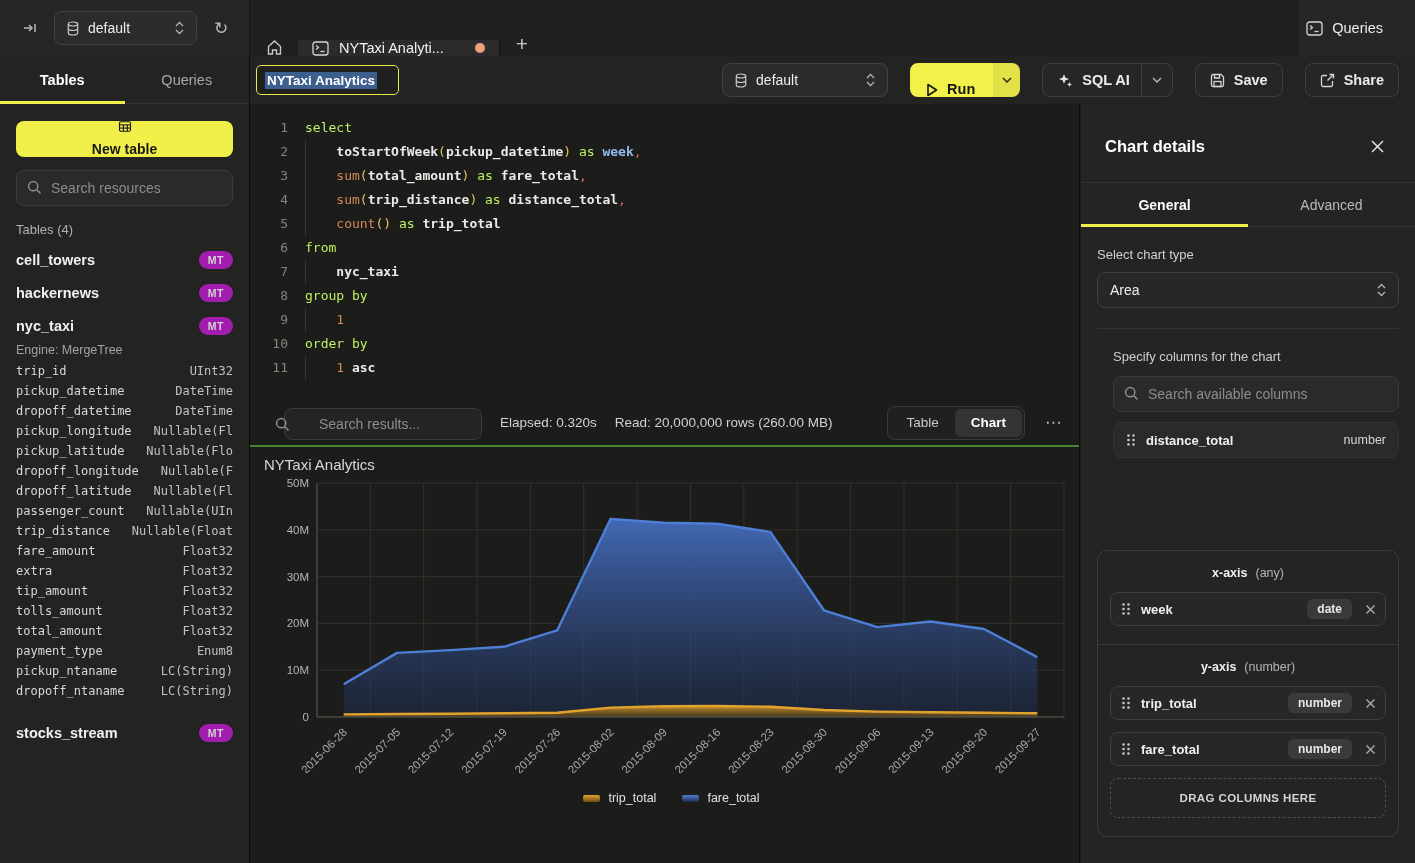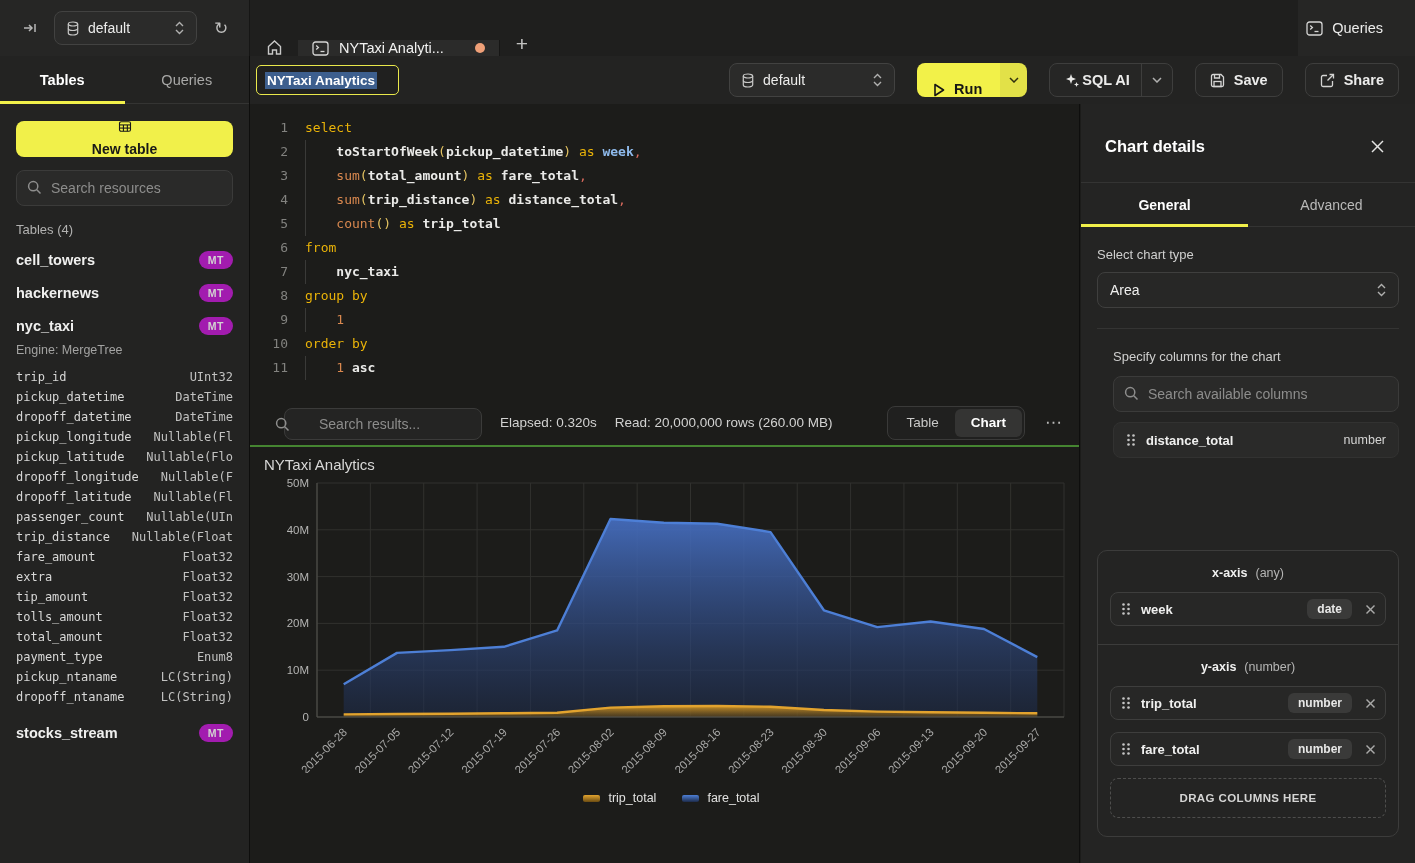--- a/index.html
+++ b/index.html
@@ -32,21 +32,21 @@
   .new-table-btn { width:100%; height:36px; background:#f1f04a; border:none; border-radius:8px; display:flex; align-items:center; justify-content:center; gap:9px; color:#191918; font-size:14px; font-weight:bold; cursor:pointer;flex-direction:column; }
   .search-input { position:relative; margin-top:13px; }
   .search-input input { width:100%; height:36px; background:#2a2a29; border:1px solid #3b3b3a; border-radius:8px; color:#ececeb; font-size:14px; padding:0 10px 0 34px; outline:none; }
   .search-input input::placeholder { color:#8d8d8c; }
   .search-input svg { position:absolute; left:11px; top:10px; }
   .section-label { margin-top:16px; font-size:13px; color:#b2b2b1; }
   .table-row { display:flex; align-items:center; height:33px; cursor:pointer; }
   .table-row .t-name { font-size:14.5px; font-weight:bold; color:#f0f0ef; flex:1; }
   .mt-badge { background:#a21caf; color:#d2d2d1; font-size:10.5px; font-weight:bold; letter-spacing:.5px; border-radius:10px; padding:3px 9px; }
   .engine-line { font-size:12.5px; color:#a3a3a2; margin:1px 0 7px 0; }
-  .col-row { display:flex; height:20px; align-items:flex-end; font-family:"DejaVu Sans Mono", monospace; font-size:12px; white-space:nowrap; overflow:hidden; }
+  .col-row { display:flex; height:20px; align-items:flex-start; font-family:"DejaVu Sans Mono", monospace; font-size:12px; white-space:nowrap; overflow:hidden; }
   .col-row .c-name { color:#d8d8d7; flex:1; }
   .col-row .c-type { color:#c2c2c1; }
   .gap-sm { height:12px; }
 
   
   .toolbar { position:absolute; left:250px; top:56px; width:1165px; height:48px; background:#232322; display:flex; align-items:center; padding:0 16px 0 6px; }
   .title-input { height:30px; min-width:143px; border:1.5px solid #e9e84b; border-radius:5px; background:#20201f; display:flex; align-items:center; padding:0 8px; cursor:text; }
   .title-input span { background:#3d5f8e; color:#fff; font-size:13.5px; font-weight:bold; padding:1px 2px; white-space:nowrap; }
   .tb-right { margin-left:auto; display:flex; align-items:center; gap:22px; }
   .tb-select { width:166px; height:34px; }
@@ -56,21 +56,21 @@
   .ghost-btn { display:flex; align-items:center; gap:9px; height:34px; padding:0 14px; border:1px solid #3e3e3d; border-radius:8px; background:#262625; color:#ececeb; font-size:14.5px; font-weight:bold; cursor:pointer; }
   .split-right { border-left:1px solid #3e3e3d; align-self:stretch; display:flex; align-items:center; padding-left:10px; margin-left:2px; color:#c9c9c8; }
 
   
   .workspace { position:absolute; left:250px; top:104px; width:830px; height:759px; background:#1c1c1a; border-right:1px solid #0e0e0d; display:flex; flex-direction:column; }
   .editor { height:296px; padding:12px 0 0 12px; font-family:"DejaVu Sans Mono", monospace; font-size:13px; }
   .code-line { display:flex; height:24px; line-height:24px; white-space:pre; }
   .code-line .ln { width:26px; text-align:right; color:#82827f; margin-right:17px; flex:none; }
   .code-line .code { position:relative; }
   .code-line .code.g::before { content:""; position:absolute; left:0; top:0; height:24px; border-left:1px solid #3a3a38; }
-  .tok-kw { color:#eab308;text-align:center; } .tok-fn { color:#eaeae8; font-weight:bold; }
+  .tok-kw { color:#bef264;text-align:center; } .tok-fn { color:#eaeae8; font-weight:bold; }
   .tok-id { color:#eaeae8; font-weight:bold; } .tok-ag { color:#d9884f; }
   .tok-pa { color:#e5c462; } .tok-cm { color:#d96a5e; }
   .tok-al { color:#8fbbed; font-weight:bold; } .tok-nu { color:#d9884f; } .tok-pl { color:#cccccb; }
 
   .results-bar { height:45px; display:flex; align-items:center; padding:0 14px 0 14px; gap:18px; }
   .results-bar .search-input { margin-top:2px; width:218px;padding-left:20px; }
   .results-bar .search-input input { height:32px; background:#242423; }
   .stat-text { font-size:13.5px; color:#d2d2d1; white-space:nowrap; }
   .view-toggle { margin-left:auto; display:flex; background:#20201f; border:1px solid #3a3a39; border-radius:8px; padding:2px; }
   .view-toggle .seg { height:28px; padding:0 16px; display:flex; align-items:center; border-radius:6px; font-size:13.5px; color:#c9c9c8; cursor:pointer; }
@@ -311,21 +311,21 @@
             </svg>
           <span>Run</span>
         </div>
         <div class="run-caret">
           <svg class="ic" width="10" height="6" viewBox="0 0 10 6" fill="none" stroke="#30300f" stroke-width="1.5">
               <polyline points="1,1 5,5 9,1"></polyline>
             </svg>
         </div>
       </div>
       <div class="ghost-btn" style="padding-right:0;">
-        <span style="display:flex;align-items:center;gap:2px;">
+        <span style="display:flex;align-items:center;gap:9px;">
           <svg class="ic" width="16" height="16" viewBox="0 0 16 16" fill="#e8e8e6">
               <path d="M7 2l1.2 3.6L12 7l-3.8 1.4L7 12 5.8 8.4 2 7l3.8-1.4z"></path>
               <path d="M12.5 10l.7 1.8 1.8.7-1.8.7-.7 1.8-.7-1.8-1.8-.7 1.8-.7z"></path>
             </svg>
           <span>SQL AI</span>
         </span>
         <span class="split-right" style="padding-right:10px;">
           <svg class="ic" width="10" height="6" viewBox="0 0 10 6" fill="none" stroke="#b0b0af" stroke-width="1.5">
               <polyline points="1,1 5,5 9,1"></polyline>
             </svg>

